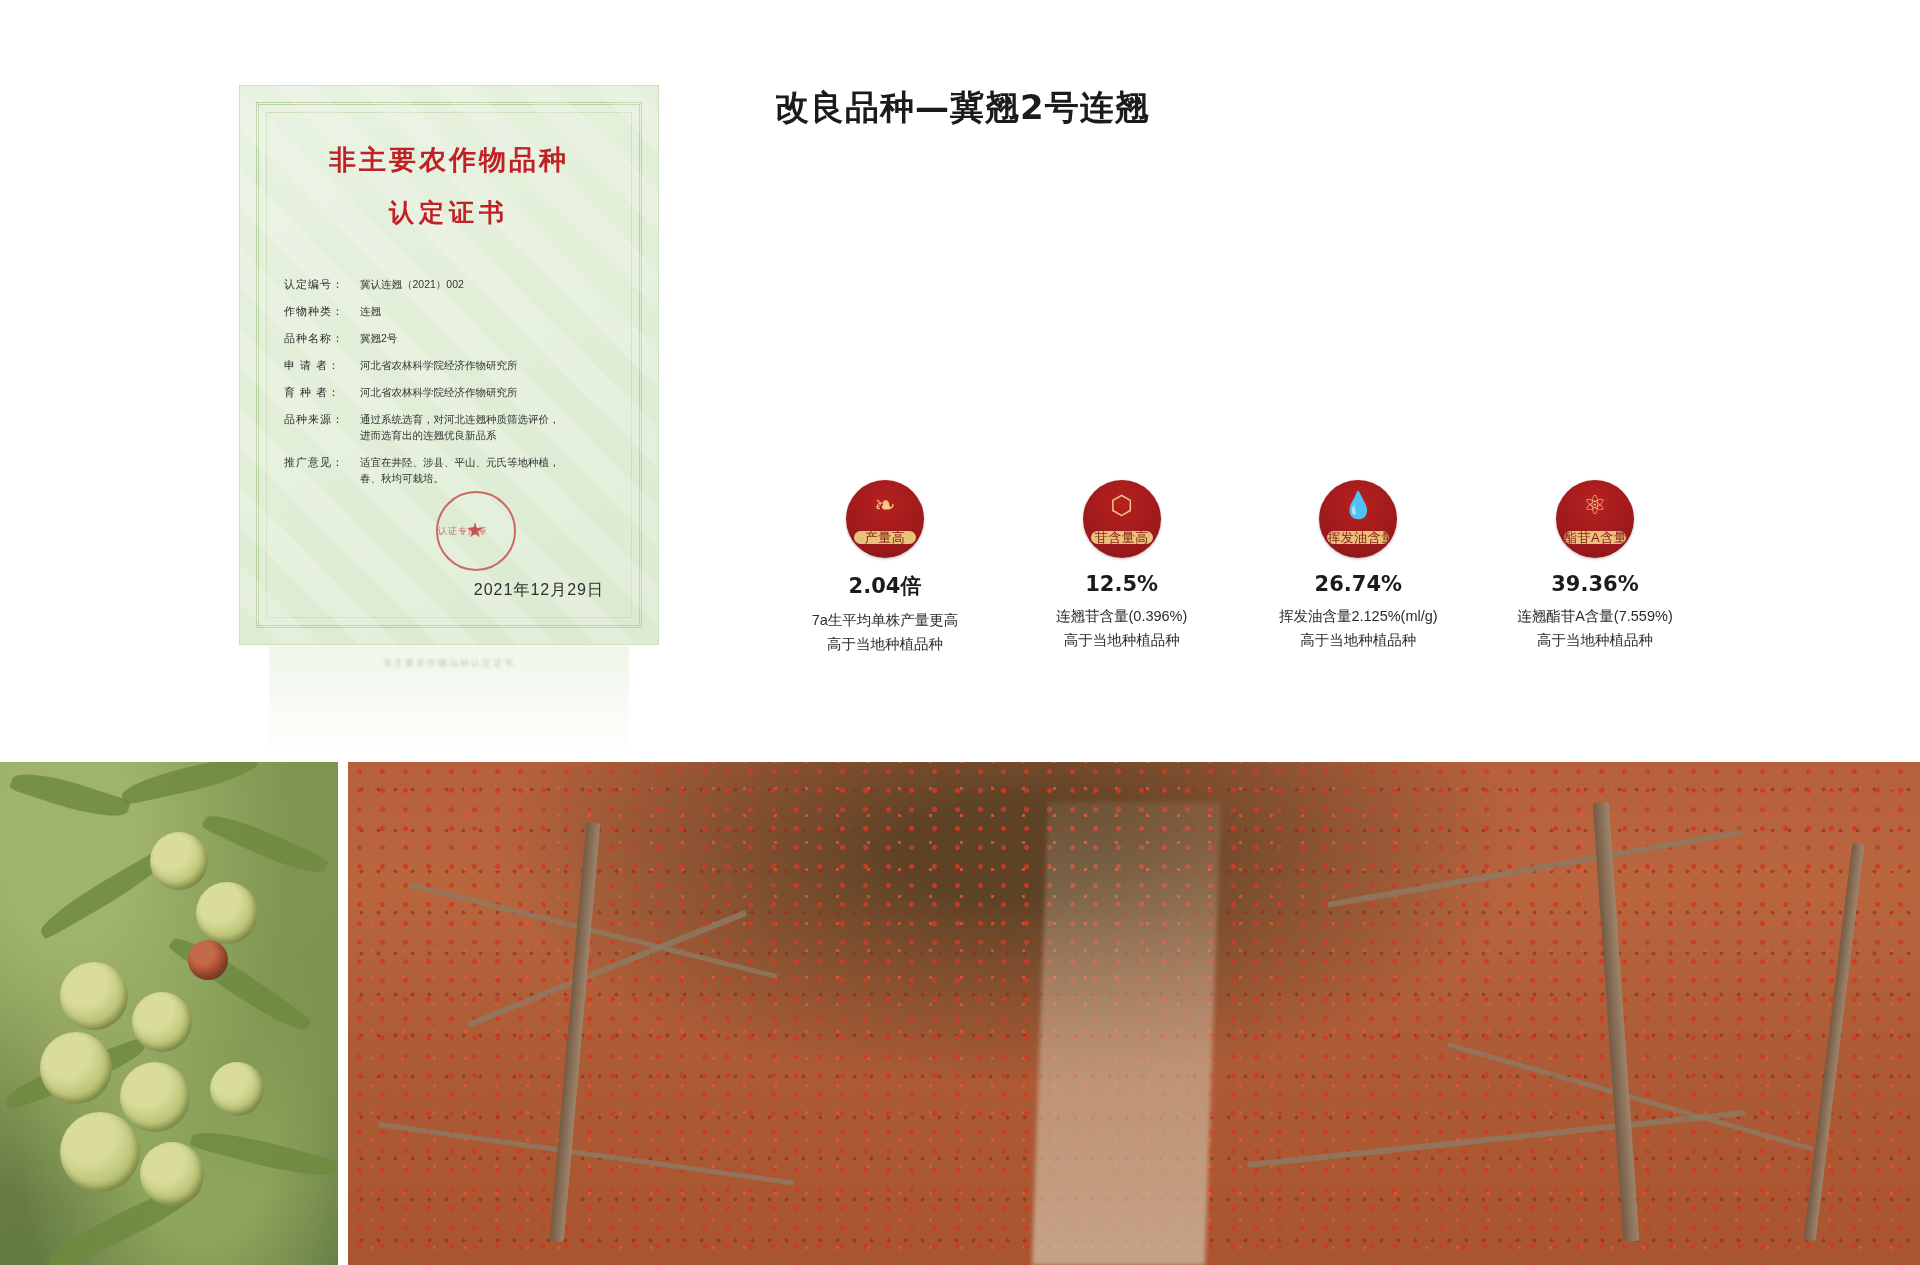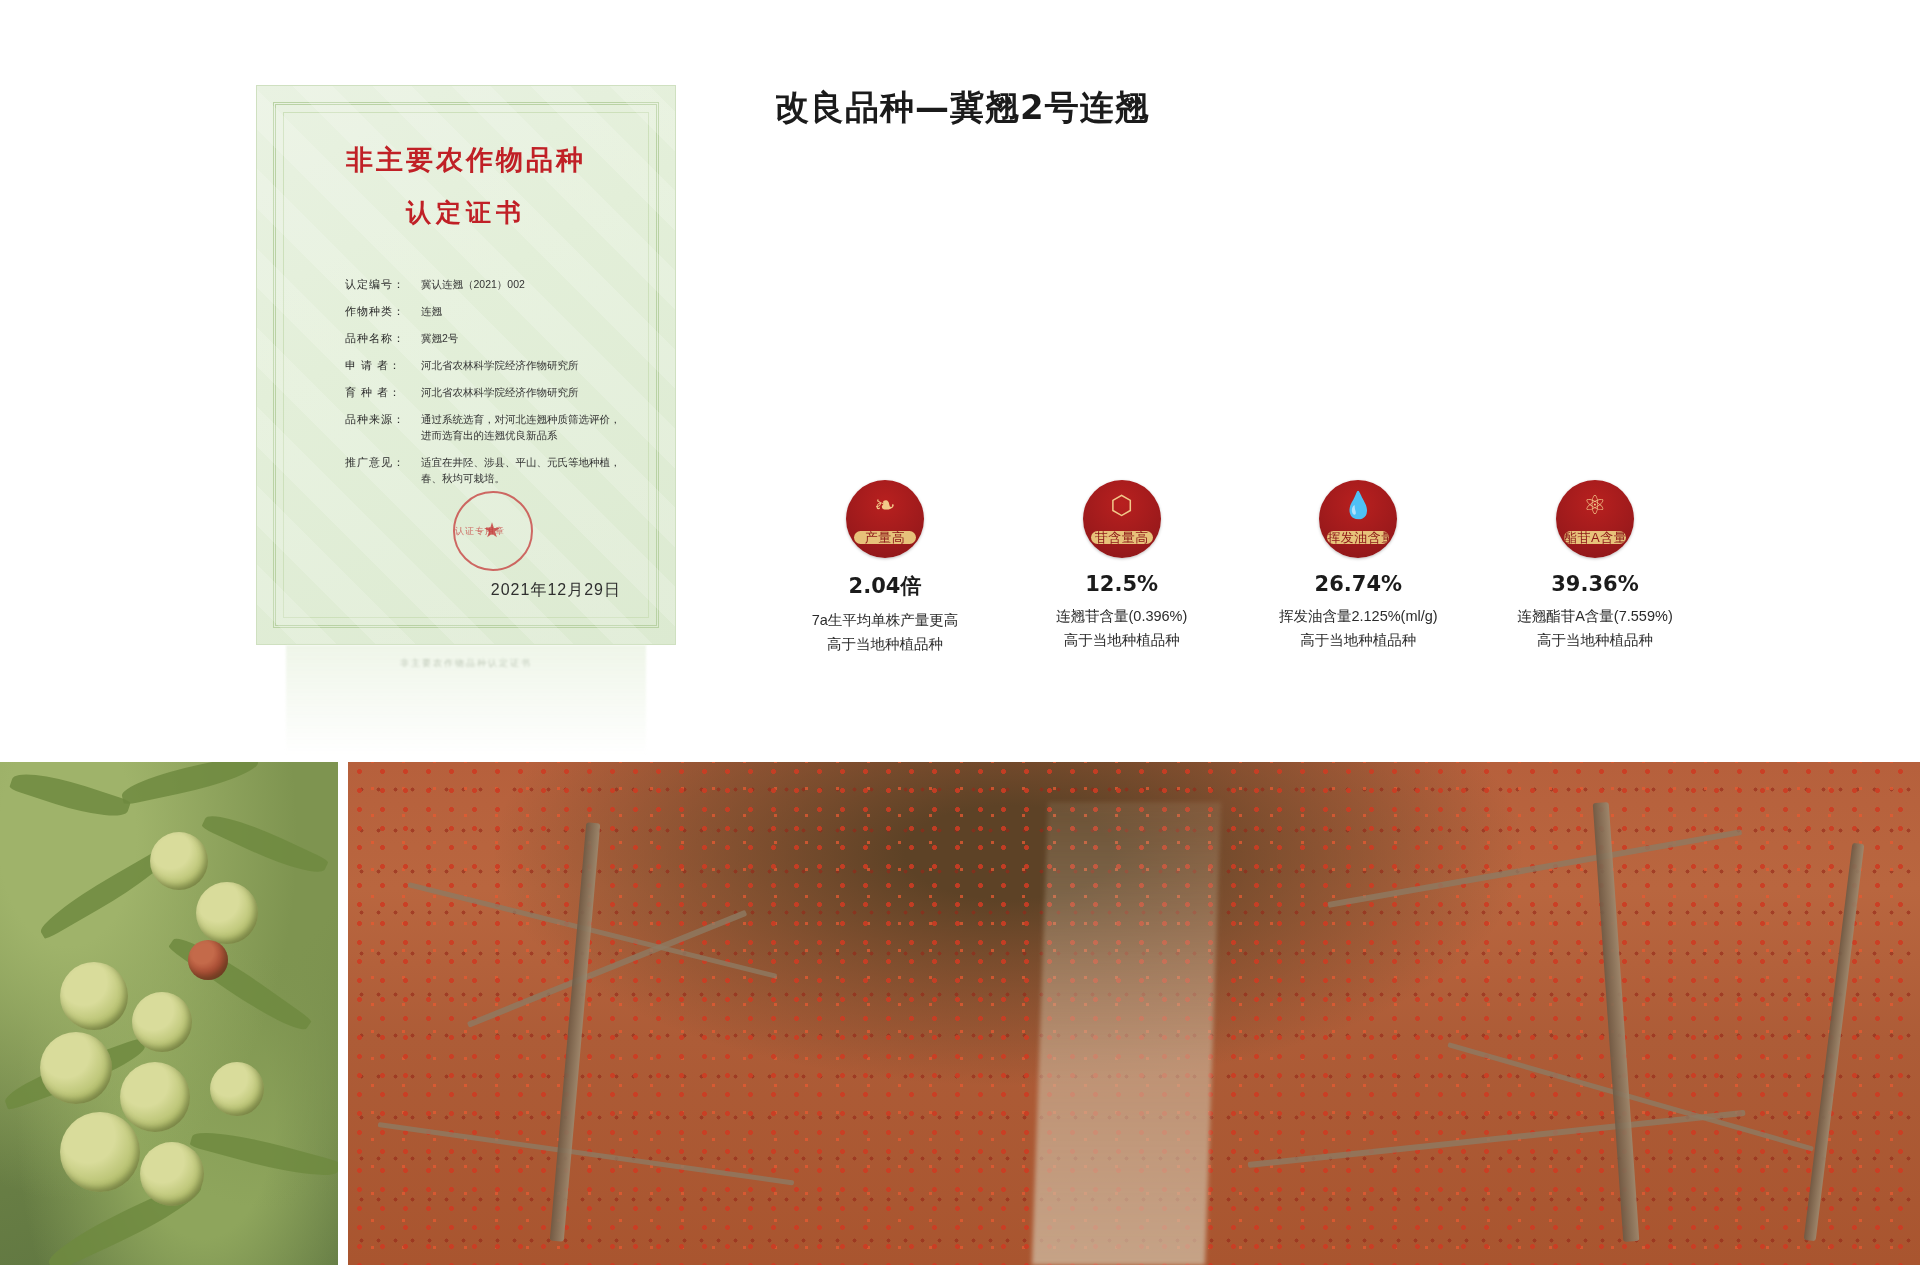--- a/index.html
+++ b/index.html
@@ -21,21 +21,21 @@
     position: absolute;
     left: 0; top: 0;
     width: 1920px;
     height: 760px;
     background: #ffffff;
   }
 
   
   .cert-wrap {
     position: absolute;
-    left: 256px;
+    left: 239px;
     top: 85px;
     width: 420px;
     height: 560px;
   }
   .cert {
     position: absolute;
     left: 0; top: 0;
     width: 420px;
     height: 560px;
     background: linear-gradient(150deg, #e9f2e2 0%, #e3efd9 40%, #dcead1 100%);
@@ -83,21 +83,20 @@
     font-size: 25px;
     font-weight: bold;
     letter-spacing: 5px;
     font-family: "DejaVu Sans", sans-serif;
   }
   .cert-fields {
     position: absolute;
     left: 44px;
     top: 190px;
     right: 40px;
-    margin-left: 44px;
   }
   .cert-row {
     display: flex;
     margin-bottom: 11px;
     font-size: 11px;
     line-height: 16px;
     color: #2f2f2f;
   }
   .cert-label {
     width: 76px;

